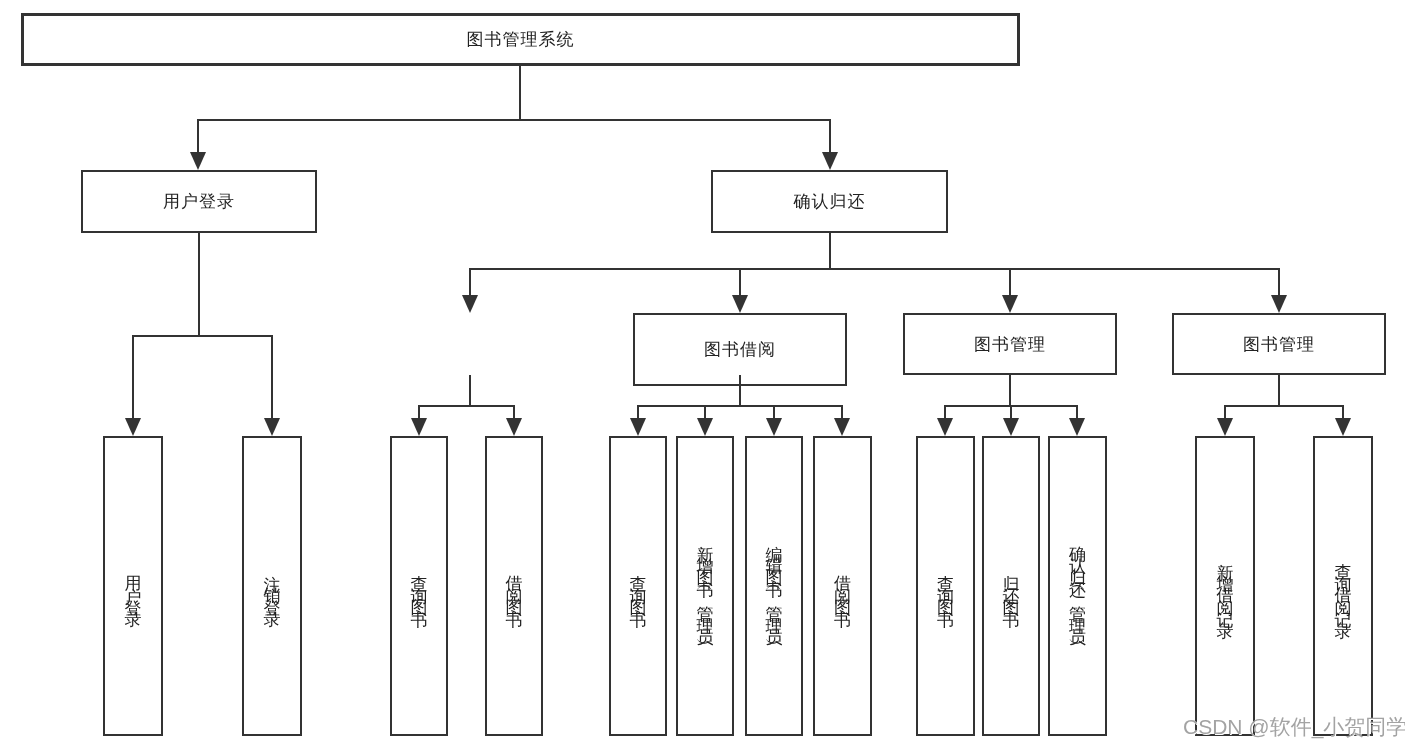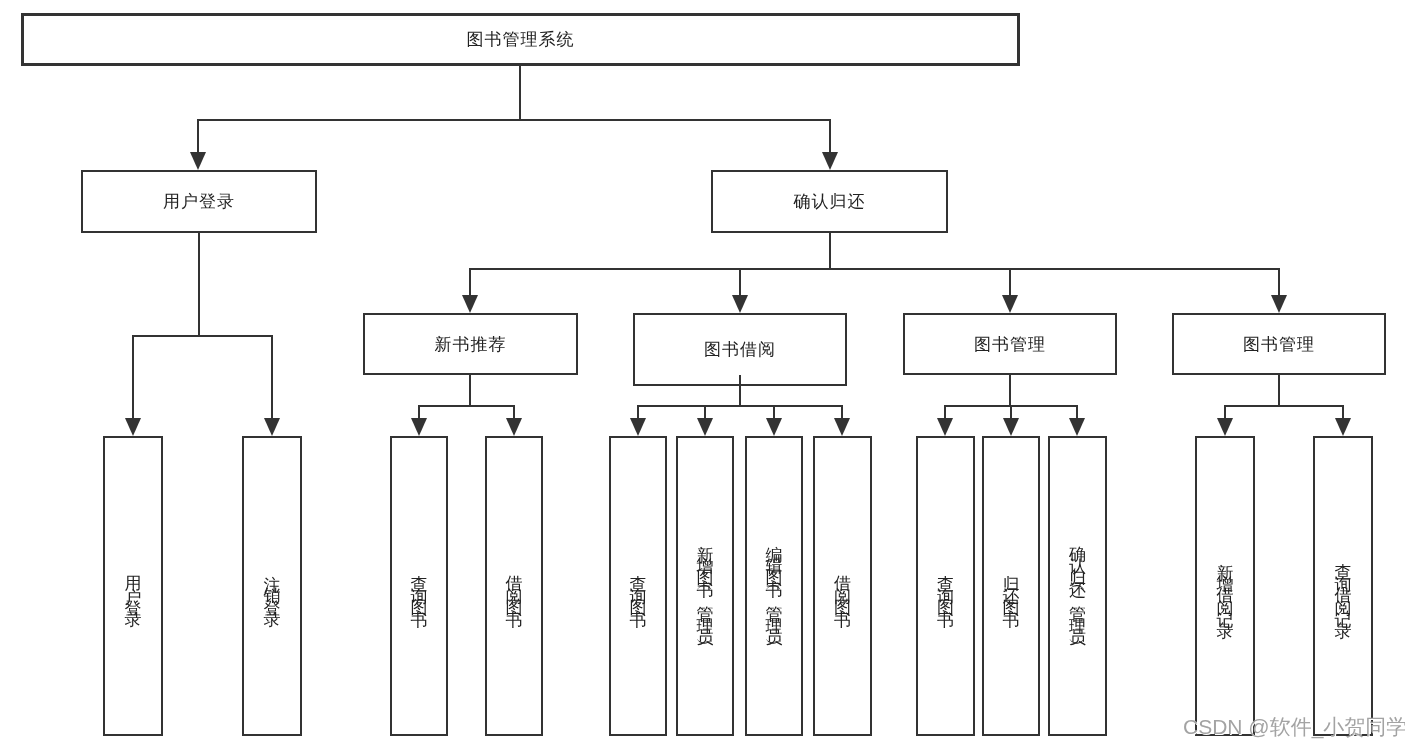--- a/index.html
+++ b/index.html
@@ -68,23 +68,20 @@
   </div>
 
   <div class="box" style="left:81px;top:170px;width:236px;height:63px">
     <span class="hlabel">用户登录</span>
   </div>
 
   <div class="box" style="left:711px;top:170px;width:237px;height:63px">
     <span class="hlabel">确认归还</span>
   </div>
 
-  <div class="box" style="left:363px;top:313px;width:215px;height:62px">
-    <span class="hlabel">新书推荐</span>
-  </div>
 
   <div class="box" style="left:633px;top:313px;width:214px;height:73px">
     <span class="hlabel">图书借阅</span>
   </div>
 
   <div class="box" style="left:903px;top:313px;width:214px;height:62px">
     <span class="hlabel">图书管理</span>
   </div>
 
   <div class="box" style="left:1172px;top:313px;width:214px;height:62px">

